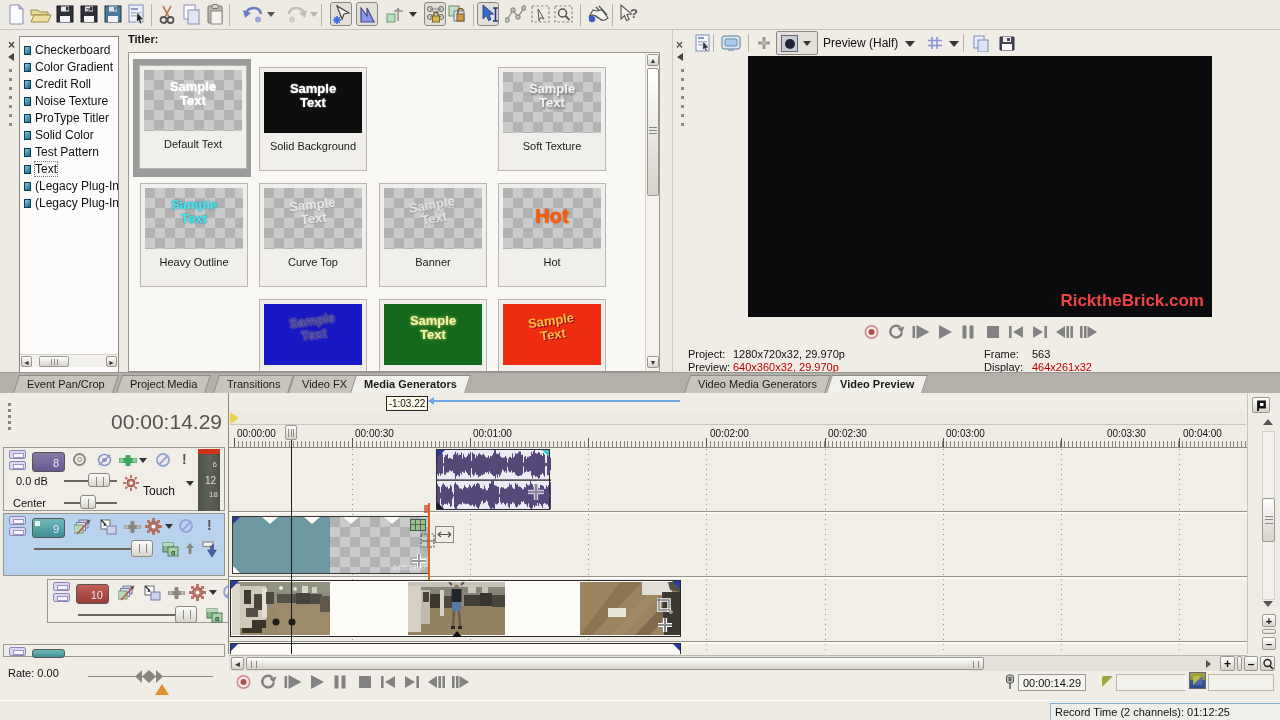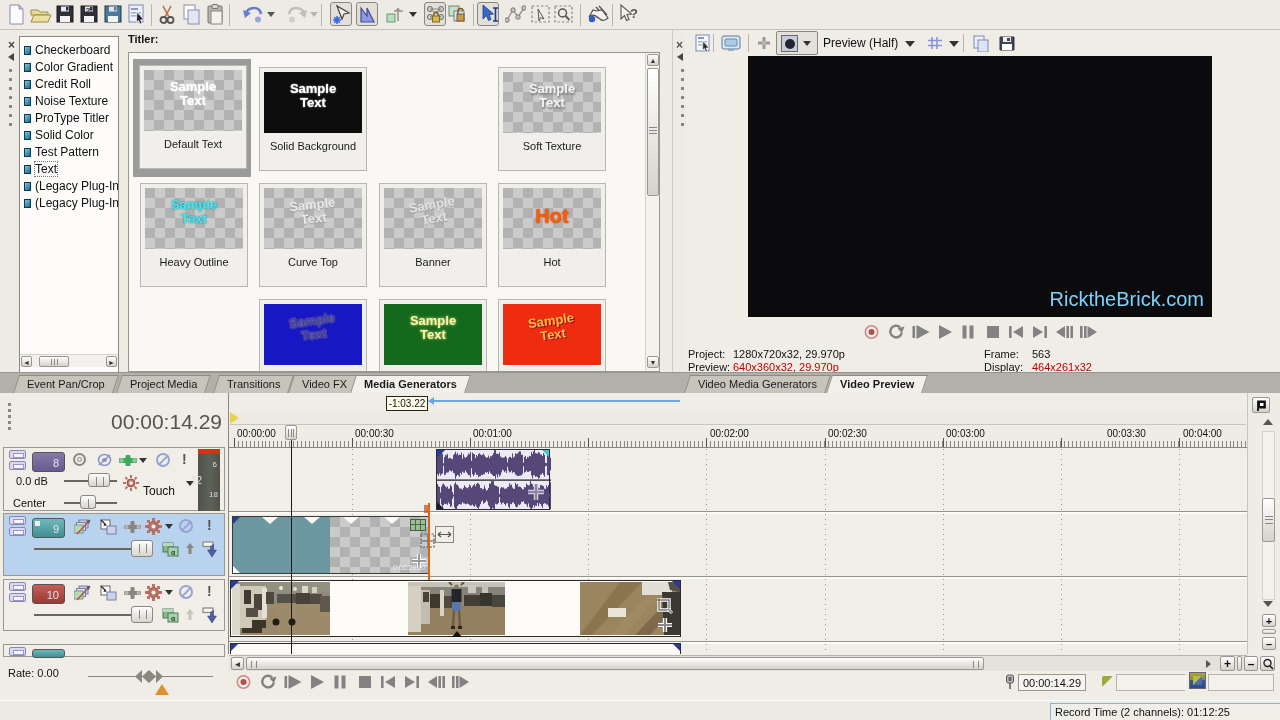--- a/index.html
+++ b/index.html
@@ -313,21 +313,21 @@
         </svg>
       <svg class="abs" style="left:312px;top:4px;" width="18" height="18" viewBox="0 0 18 18">
           <path d="M2 3 h14 v13 h-14 z" fill="#445" stroke="#334"></path>
           <rect x="5" y="3" width="8" height="5" fill="#eee"></rect>
           <rect x="9" y="4" width="3" height="3" fill="#445"></rect>
           <rect x="4" y="10" width="10" height="6" fill="#fff"></rect>
         </svg>
     </div>
 
     <div class="abs" style="left:62px;top:26px;width:464px;height:261px;background:#0b0b0d;">
-      <div class="abs" style="right:8px;bottom:6px;color:#7dd3fc;font-size:20px;font-weight:normal;">RicktheBrick.com</div>
+      <div class="abs" style="right:8px;bottom:6px;color:#ef4444;font-size:17px;font-weight:bold;">RicktheBrick.com</div>
     </div>
 
     <div class="abs" id="vtransport" style="left:178px;top:292px;width:240px;height:20px;"><svg width="240" height="20" viewBox="0 0 240 20">
           <circle cx="7.5" cy="10" r="6.2" fill="none" stroke="#d08888" stroke-width="1.6"></circle>
           <circle cx="7.5" cy="10" r="3" fill="#b05050"></circle>
           <path d="M 36.2 5.5 A 5.8 5.8 0 1 0 37.8 10.5" fill="none" stroke="#828282" stroke-width="2.4"></path>
           <path d="M 33.5 6.5 l 7 -2 l -2.5 6.5 z" fill="#828282"></path>
           <rect x="48.5" y="4" width="2.6" height="12" fill="#828282"></rect>
           <path d="M 52.5 3 L 65.5 10 L 52.5 17 Z" fill="#828282"></path>
           <path d="M 75 3 L 88 10 L 75 17 Z" fill="#828282"></path>
@@ -427,21 +427,21 @@
     <div class="abs" style="left:139px;top:36px;font-size:12px;color:#111;">Touch</div>
     <div class="abs" style="left:182px;top:33px;width:0;height:0;border-left:4px solid transparent;border-right:4px solid transparent;border-top:5px solid #333;"></div>
 
     <div class="abs" style="left:9px;top:49px;font-size:11px;color:#111;">Center</div>
     <div class="slider" style="left:60px;top:54px;width:53px;"></div>
     <div class="sthumb" style="left:76px;top:47px;width:16px;height:14px;"></div>
 
     <div class="abs" style="left:194px;top:1px;width:22px;height:62px;background:linear-gradient(90deg,#4e5248,#5d6156 55%,#4e5248);">
       <div class="abs" style="left:0;top:0;width:100%;height:5px;background:#d03318;"></div>
       <div class="abs" style="right:3px;top:11px;font-size:8px;color:#ddd;">6</div>
-      <div class="abs" style="right:18px;top:26px;font-size:10px;color:#ddd;">12</div>
+      <div class="abs" style="right:4px;top:26px;font-size:10px;color:#ddd;">12</div>
       <div class="abs" style="right:2px;top:41px;font-size:8px;color:#ddd;">18</div>
     </div>
   </div>
 
   <div class="titem" style="top:120px;height:63px;background:#b9d3ee;">
     <div class="minib" style="top:2px;"></div>
     <div class="minib" style="top:13px;"></div>
     <div class="tnum" style="background:linear-gradient(#6fb8b8,#3f8f96);">9<span style="position:absolute;left:2px;top:2px;width:5px;height:5px;background:#e8f4f0;"></span></div>
     <svg class="abs" style="left:70px;top:5px;" width="18" height="17" viewBox="0 0 18 17">
         <rect x="5" y="1" width="9" height="8" fill="#c8cce8" stroke="#7a7aa8"></rect>
@@ -491,21 +491,21 @@
       </svg>
     <svg class="abs" style="left:180px;top:28px;" width="12" height="14" viewBox="0 0 12 14">
         <path d="M6 1 L10 6 L7.5 6 L7.5 12 L4.5 12 L4.5 6 L2 6 Z" fill="#8a877f"></path>
       </svg>
     <svg class="abs" style="left:198px;top:27px;" width="17" height="17" viewBox="0 0 17 17">
         <rect x="1" y="1" width="10" height="4.5" fill="#f6f4f0" stroke="#8a877f" stroke-width="1.2"></rect>
         <path d="M11.5 3 v6 l3 0 l-4.5 7 l-4.5 -7 l3 0 v-4" fill="#4e5f9e" stroke="#3a4a80" stroke-width="0.6"></path>
       </svg>
   </div>
 
-  <div class="titem" style="top:186px;height:52px;">
+  <div class="titem" style="top:186px;height:44px;margin-left:44px;">
     <div class="minib" style="top:2px;"></div>
     <div class="minib" style="top:13px;"></div>
     <div class="tnum" style="background:linear-gradient(#c26058,#9a3a34);">10</div>
     <svg class="abs" style="left:70px;top:5px;" width="18" height="17" viewBox="0 0 18 17">
         <rect x="5" y="1" width="9" height="8" fill="#c8cce8" stroke="#7a7aa8"></rect>
         <rect x="2.5" y="3.5" width="9" height="8" fill="#dce0f0" stroke="#7a7aa8"></rect>
         <rect x="0" y="6" width="9" height="8" fill="#b8d8b8" stroke="#7a9a7a"></rect>
         <path d="M16 1 L3 15" stroke="#b05a4a" stroke-width="1.6"></path>
         <path d="M16 1 l-4 1 l3 3 z" fill="#555"></path>
       </svg>

